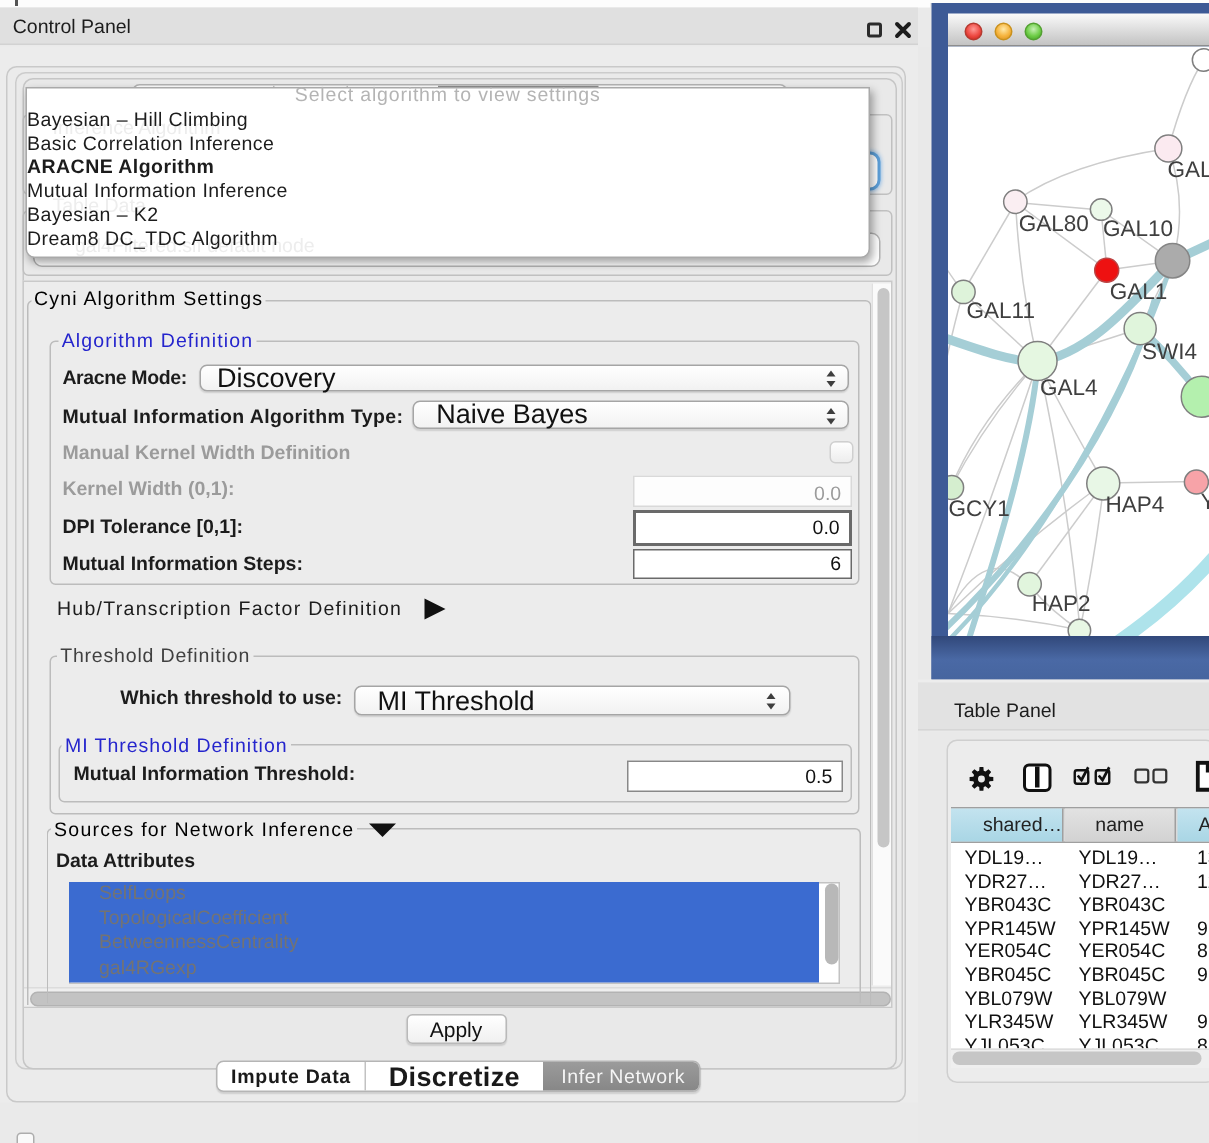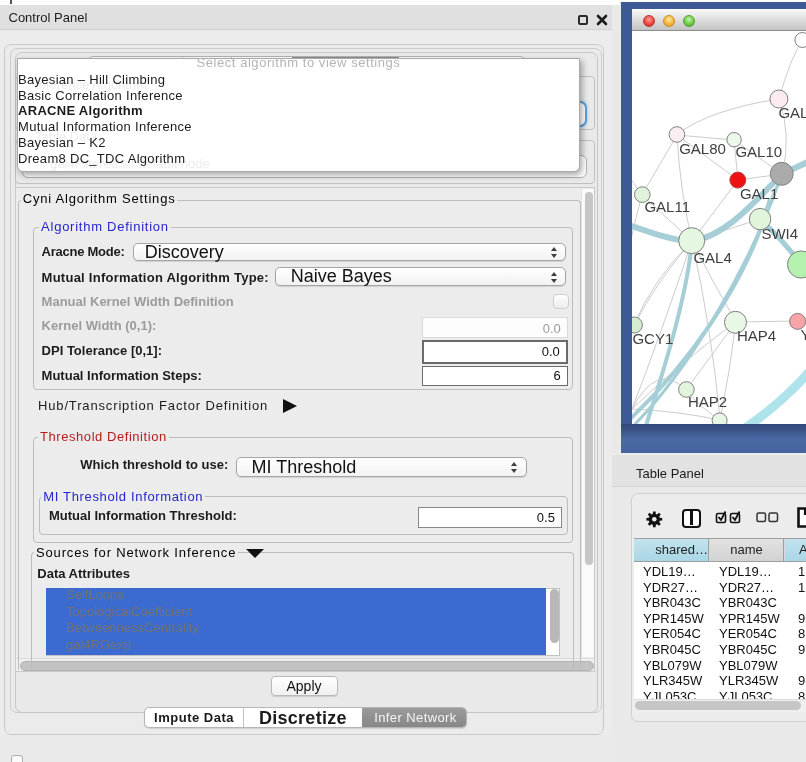--- a/index.html
+++ b/index.html
@@ -75,30 +75,30 @@
 <div class="input" style="left:421.6px; top:316.6px; width:146.2px; height:21.8px; border:1px solid #d9d9d9; background:#fdfdfd; color:#9b9b9b; padding-top:3px;">0.0</div>
 <div class="lbl b" style="left:41.6px; top:343.7px;">DPI Tolerance [0,1]:</div>
 <div class="input" style="left:421.6px; top:340.4px; width:146.2px; height:23.2px; border:2px solid #6a6a6a; padding-top:1.5px;">0.0</div>
 <div class="lbl b" style="left:41.6px; top:368.9px;">Mutual Information Steps:</div>
 <div class="input" style="left:421.6px; top:365.6px; width:146.2px; height:20.4px; border:1.5px solid #6a6a6a; padding-top:1.2px;">6</div>
 
 <div class="lbl" style="left:38px; top:398.6px; letter-spacing:0.85px;">Hub/Transcription Factor Definition</div>
 <div class="abs" style="left:283px; top:399px; width:0; height:0; border-top:7.5px solid transparent; border-bottom:7.5px solid transparent; border-left:14px solid #111;"></div>
 
 <div class="group" style="left:33.3px; top:436.5px; width:540px; height:106px;">
-  <div class="gtitle" style="left:3.8px; top:-7.9px; color:#b91c1c; letter-spacing:0.55px;">Threshold Definition</div>
+  <div class="gtitle" style="left:3.8px; top:-7.9px; color:#404040; letter-spacing:0.55px;">Threshold Definition</div>
 </div>
 <div class="lbl b" style="left:80.2px; top:458.4px;">Which threshold to use:</div>
 <div class="combo" style="left:236.3px; top:457.2px; width:290.7px; height:19.5px;">
     <span class="ct" style="left:14.3px; top:2.6px;">MI Threshold</span>
     <span class="arr" style="top:2.8px;"></span>
   </div>
 
 <div class="group" style="left:39.3px; top:496.2px; width:528.3px; height:39px;">
-  <div class="gtitle" style="left:1px; top:-7.6px; color:#2525cd; letter-spacing:0.65px;">MI Threshold Information</div>
+  <div class="gtitle" style="left:1px; top:-7.6px; color:#2525cd; letter-spacing:0.65px;">MI Threshold Definition</div>
 </div>
 <div class="lbl b" style="left:49px; top:508.5px;">Mutual Information Threshold:</div>
 <div class="input" style="left:418px; top:507.4px; width:143.9px; height:21.1px; border:1.5px solid #888; padding-top:1.2px;">0.5</div>
 
 <div class="group" style="left:31px; top:552px; width:543px; height:117px; border-bottom:none; border-radius:4px 4px 0 0;">
   <div class="gtitle" style="left:2px; top:-7px; letter-spacing:0.85px;">Sources for Network Inference</div>
 </div>
 <div class="abs" style="left:246px; top:549px; width:0; height:0; border-left:9px solid transparent; border-right:9px solid transparent; border-top:9px solid #111;"></div>
 <div class="lbl b" style="left:37.3px; top:567.2px;">Data Attributes</div>
 

